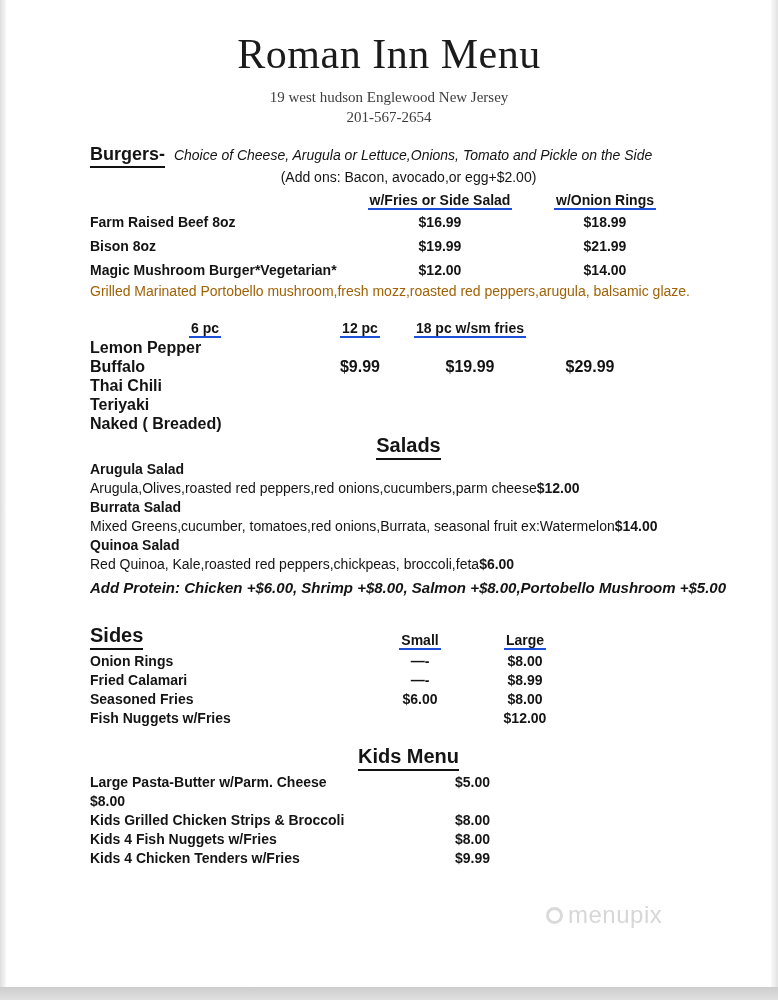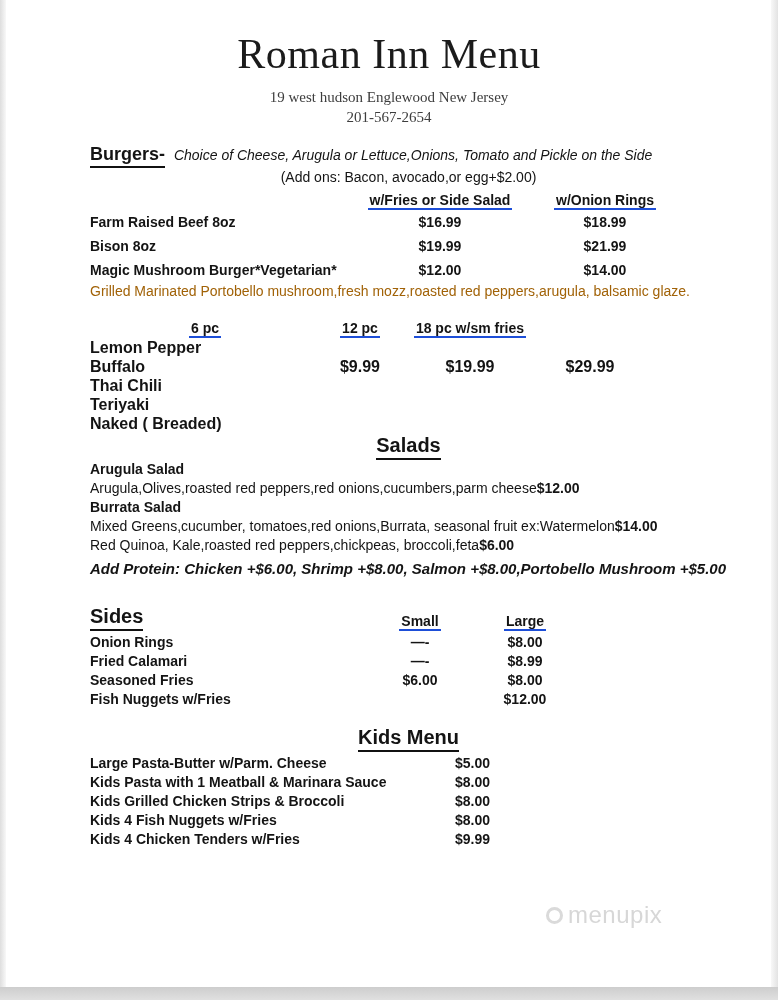--- a/index.html
+++ b/index.html
@@ -172,20 +172,21 @@
         </div>
       </div>
       <div class="salad-item">
         <div class="item-name">Burrata Salad</div>
         <div class="salad-line">
           <span class="salad-desc">Mixed Greens,cucumber, tomatoes,red onions,Burrata, seasonal fruit ex:Watermelon</span>
           <span class="salad-price">$14.00</span>
         </div>
       </div>
       <div class="salad-item">
+        <div class="item-name">Quinoa Salad</div>
         <div class="salad-line">
           <span class="salad-desc">Red Quinoa, Kale,roasted red peppers,chickpeas, broccoli,feta</span>
           <span class="salad-price">$6.00</span>
         </div>
       </div>
     </div>
     <div class="add-protein">Add Protein: Chicken +$6.00, Shrimp +$8.00, Salmon +$8.00,Portobello Mushroom +$5.00</div>
   </section>
 
   <section class="sides">
@@ -221,21 +222,20 @@
   <section>
     <div class="center-heading kids-heading">
       <span class="section-title u2">Kids Menu</span>
     </div>
     <div class="kids-rows">
       <div class="cols-kids k-row">
         <div class="item-name">Large Pasta-Butter w/Parm. Cheese</div>
         <div class="k-price">$5.00</div>
       </div>
       <div class="cols-kids k-row">
-        <div class="item-name">Kids Pasta with 1 Meatball &amp; Marinara Sauce</div>
         <div class="k-price">$8.00</div>
       </div>
       <div class="cols-kids k-row">
         <div class="item-name">Kids Grilled Chicken Strips &amp; Broccoli</div>
         <div class="k-price">$8.00</div>
       </div>
       <div class="cols-kids k-row">
         <div class="item-name">Kids 4 Fish Nuggets w/Fries</div>
         <div class="k-price">$8.00</div>
       </div>

